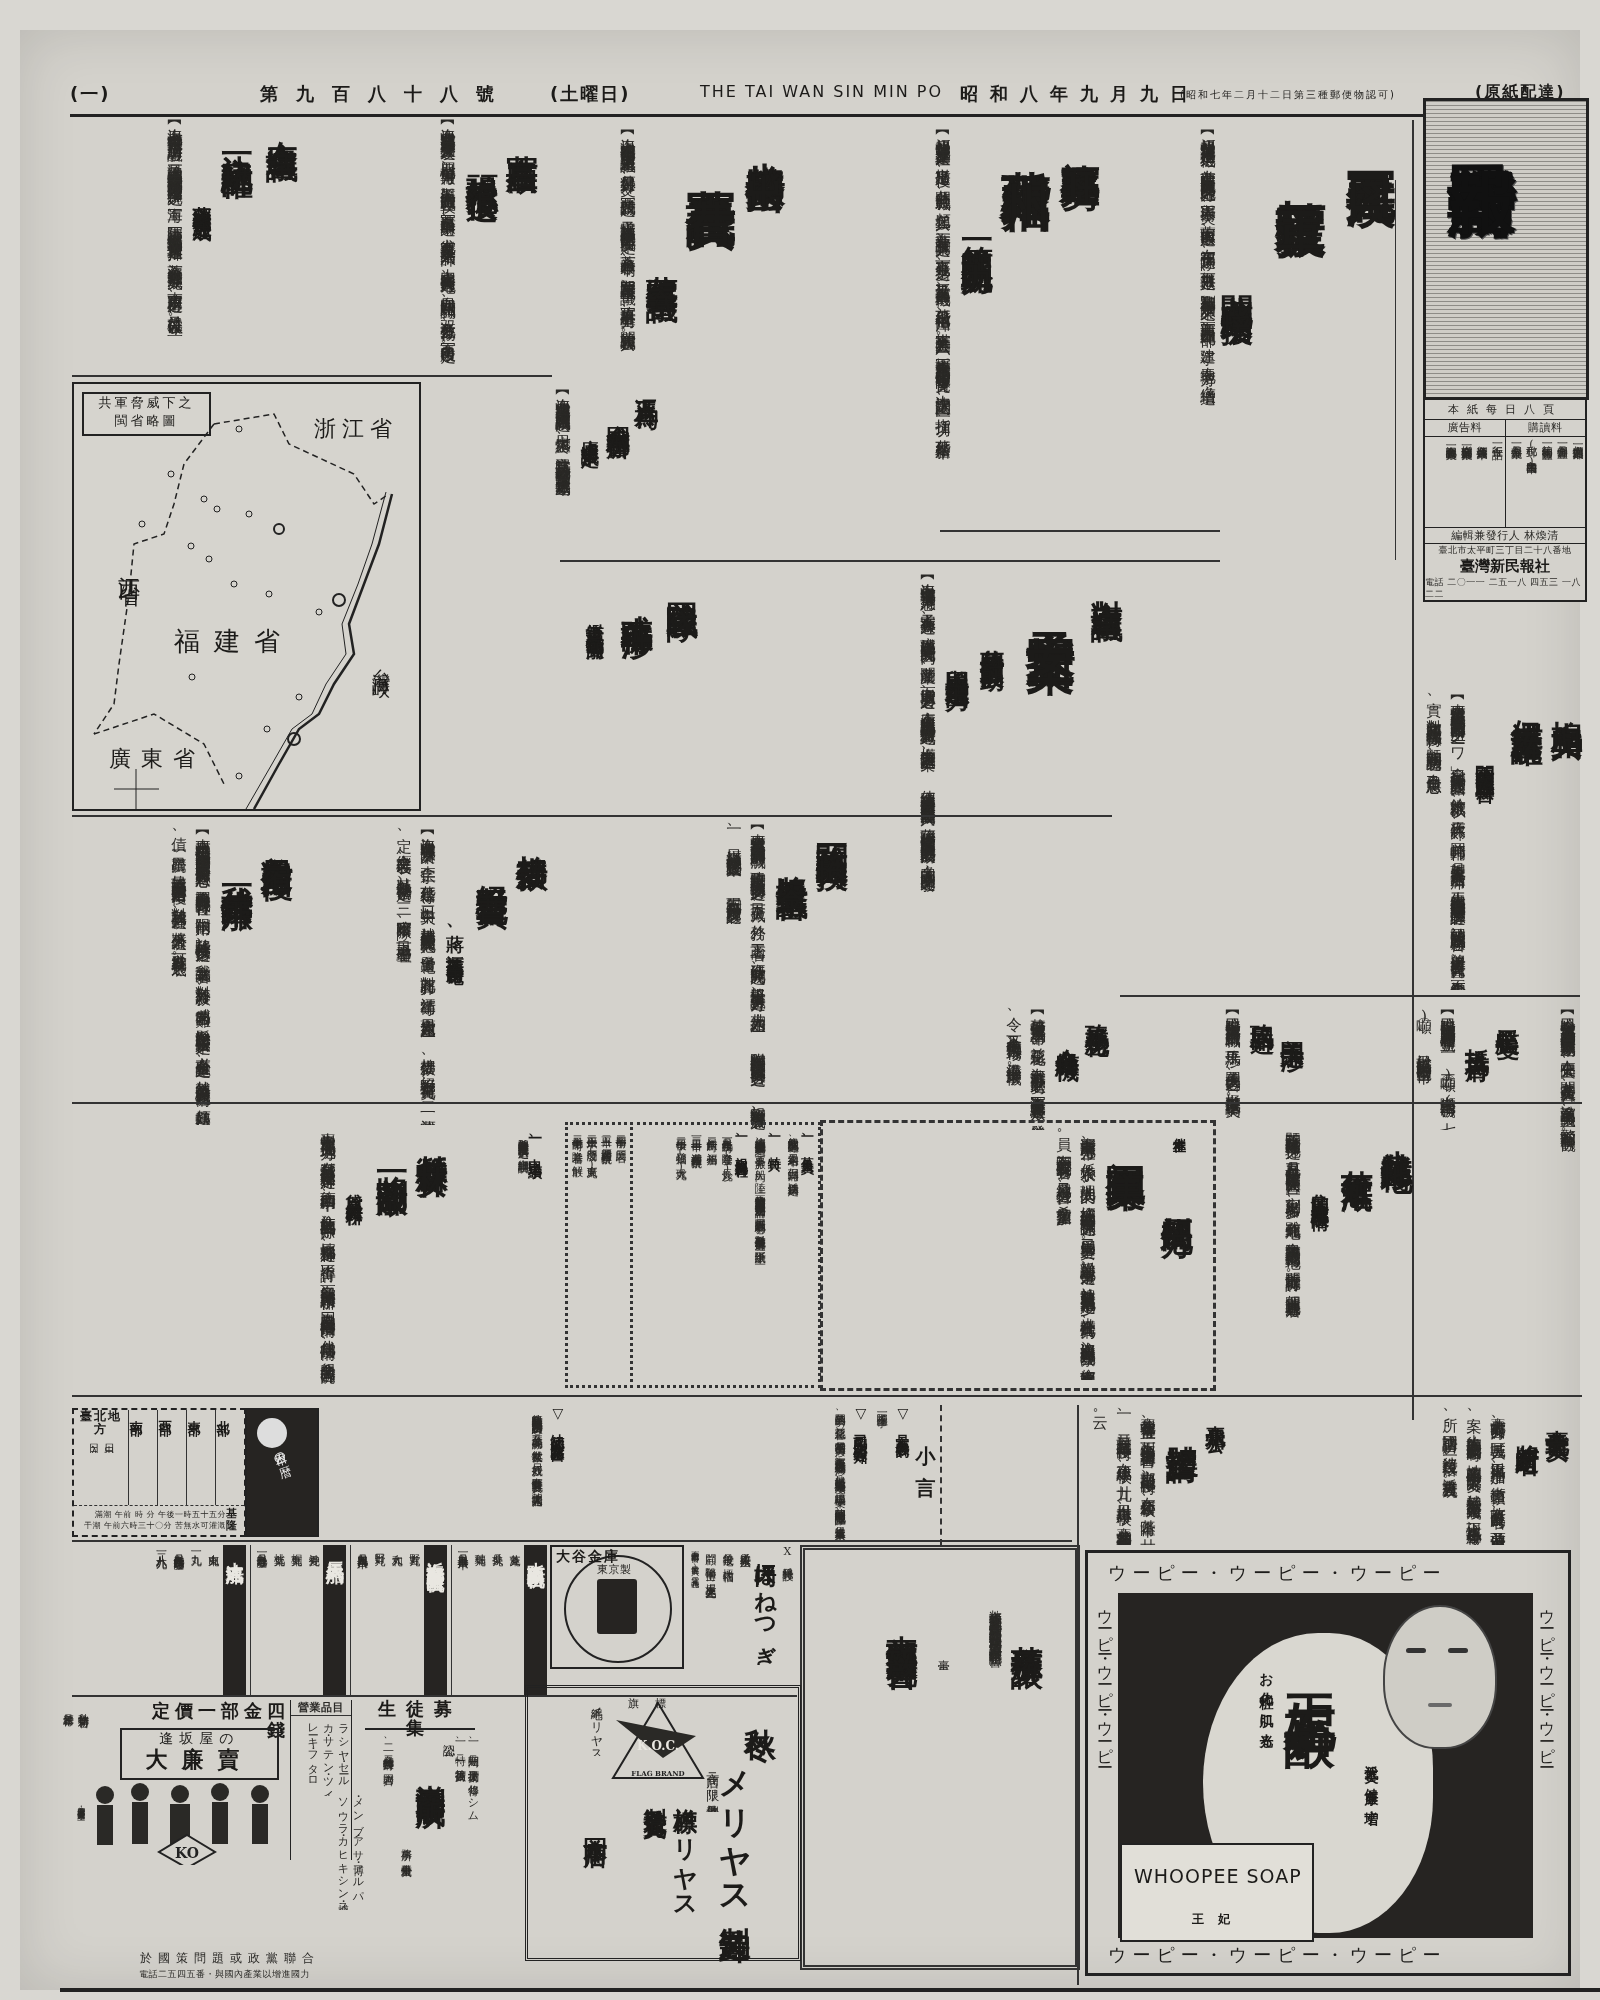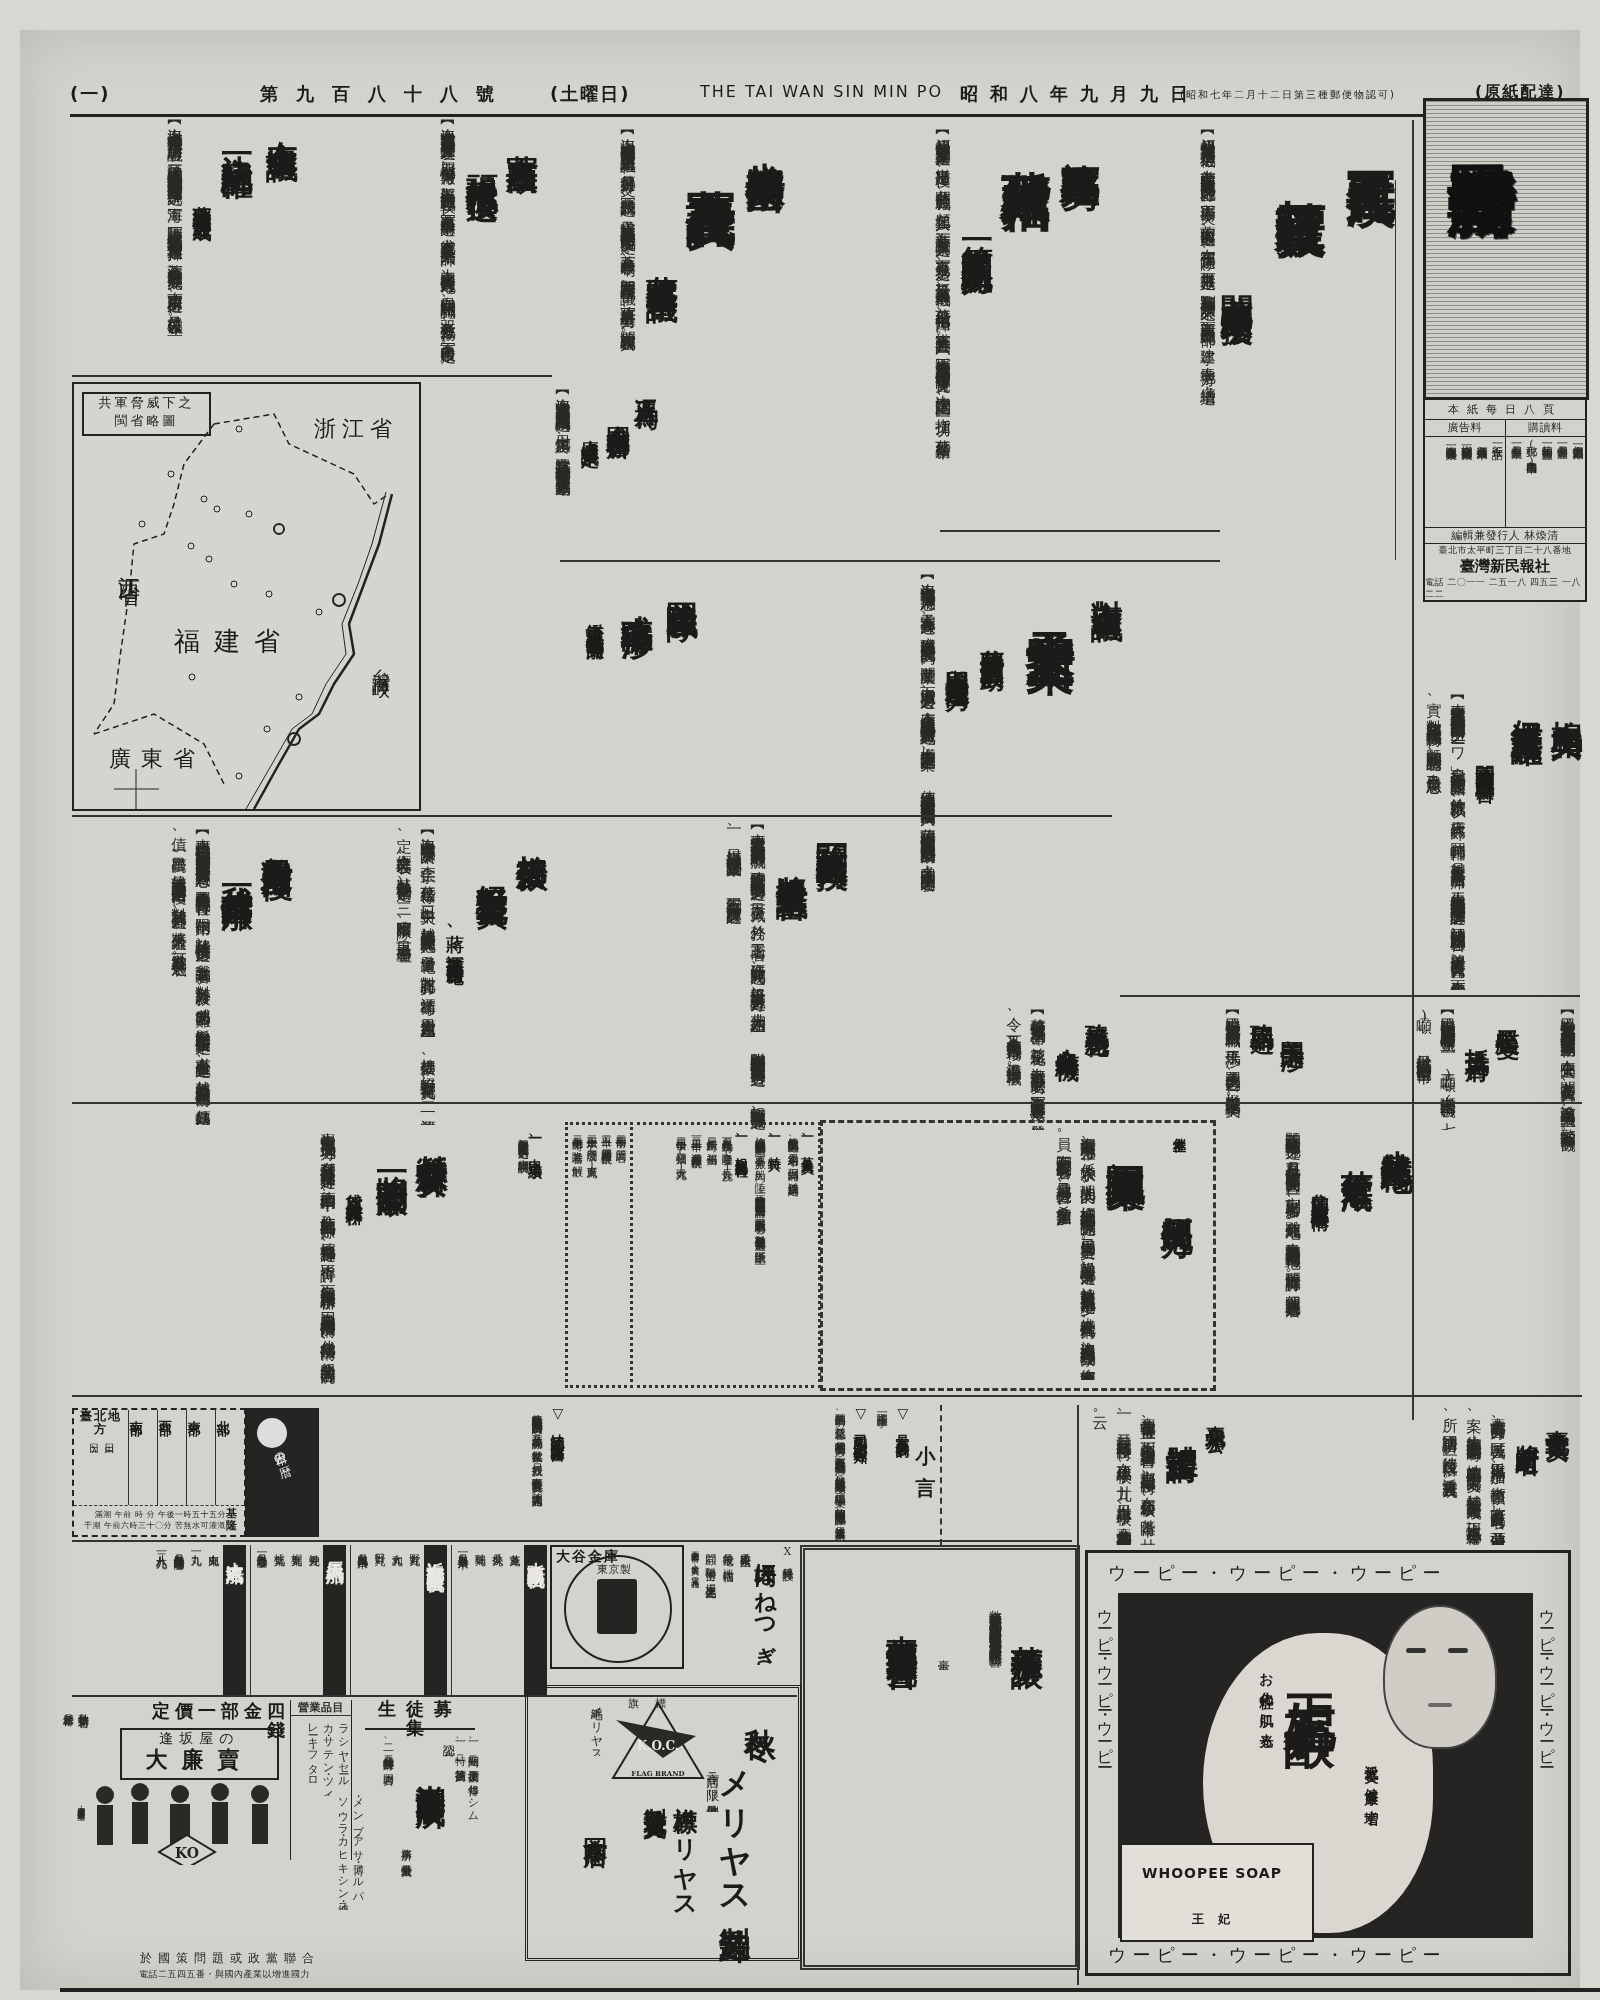--- a/index.html
+++ b/index.html
@@ -389,21 +389,21 @@
     <div class="abs ad-dark" style="left:30px;top:40px;width:415px;height:345px;"></div>
     <div class="abs" style="left:115px;top:80px;width:230px;height:300px;border-radius:50% 45% 45% 50%;background:#d9d7d0;"></div>
     <div class="abs" style="left:295px;top:52px;width:110px;height:140px;border-radius:50% 50% 45% 45%;background:#cfcdc6;border:2px solid #444;"></div>
     <div class="abs" style="left:318px;top:95px;width:20px;height:5px;background:#333;border-radius:3px;"></div>
     <div class="abs" style="left:360px;top:95px;width:20px;height:5px;background:#333;border-radius:3px;"></div>
     <div class="abs" style="left:340px;top:150px;width:24px;height:4px;background:#6a6a6a;border-radius:3px;"></div>
     <div class="abs v hl" style="left:195px;top:100px;font-size:52px;letter-spacing:8px;">王妃石鹸</div>
     <div class="abs v" style="left:170px;top:110px;font-size:14px;font-weight:bold;letter-spacing:2px;">お化粧の肌に光る</div>
     <div class="abs v" style="left:275px;top:200px;font-size:14px;font-weight:bold;letter-spacing:2px;">近代美と健康を増す</div>
     <div class="abs" style="left:32px;top:290px;width:190px;height:95px;border:2px solid #222;background:#e1dfd8;">
-      <div class="small-caps" style="position:absolute;left:20px;top:20px;font-size:14px;font-weight:bold;letter-spacing:1px;">WHOOPEE SOAP</div>
+      <div class="small-caps" style="position:absolute;left:12px;top:20px;font-size:19px;font-weight:normal;letter-spacing:1px;">WHOOPEE SOAP</div>
       <div class="hl" style="position:absolute;left:70px;top:68px;font-size:12px;letter-spacing:14px;direction:rtl;">王妃</div>
     </div>
   </div>
 
   <div class="hline" style="left:52px;top:1665px;width:725px;"></div>
 
   <div class="abs v tiny" style="left:55px;top:1675px;height:90px;">秋冬物新荷着</div>
   <div class="abs v tiny" style="left:40px;top:1675px;height:90px;">新見本發行</div>
   <div class="abs v tiny" style="left:55px;top:1770px;height:60px;font-size:8px;">廉價安價・品質優良・見本進呈</div>
   <div class="abs hl" style="left:110px;top:1672px;font-size:18px;letter-spacing:5px;direction:rtl;width:160px;">定價一部金四錢</div>

